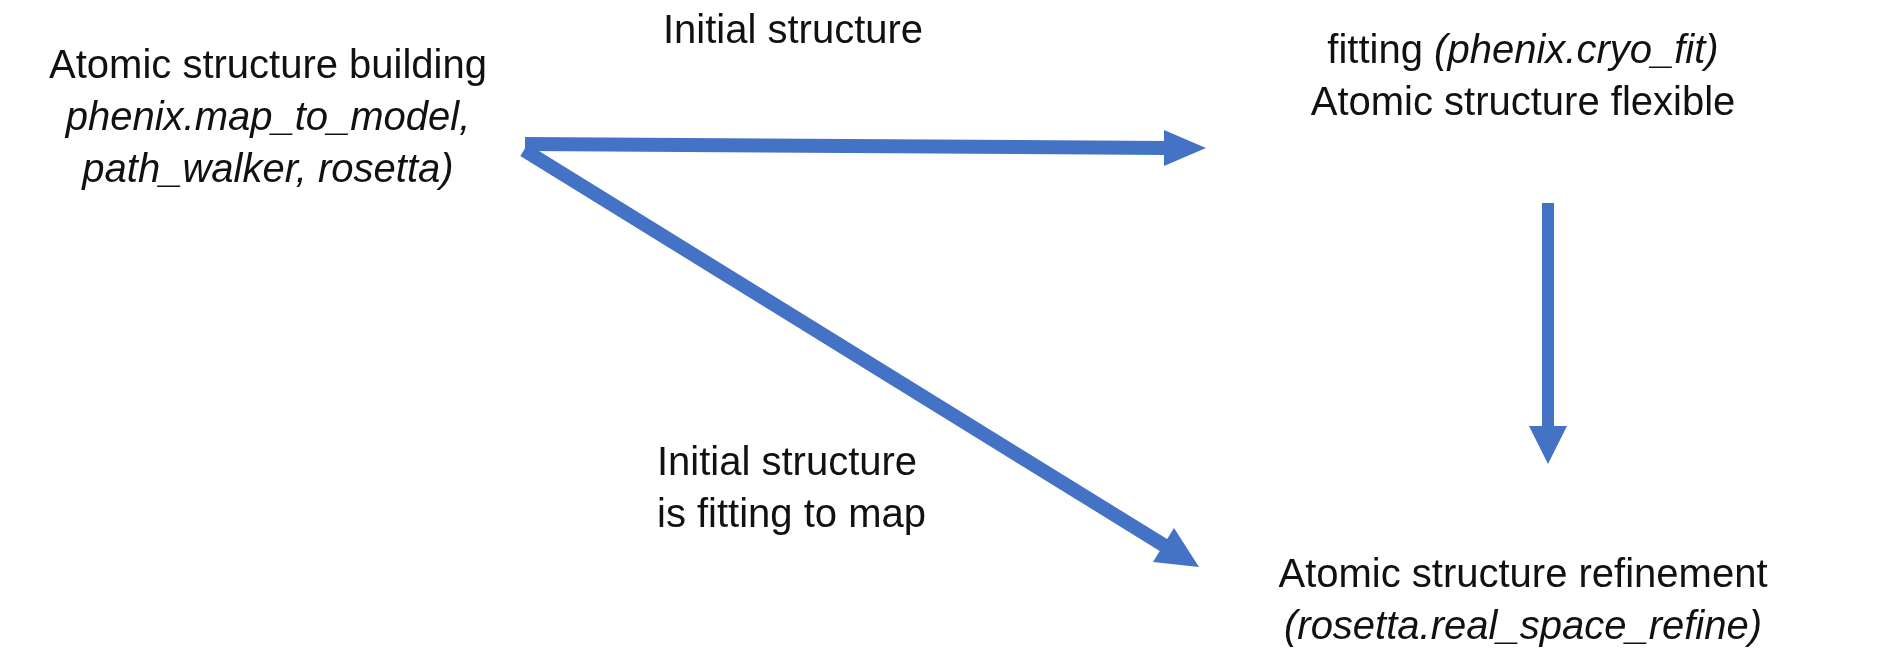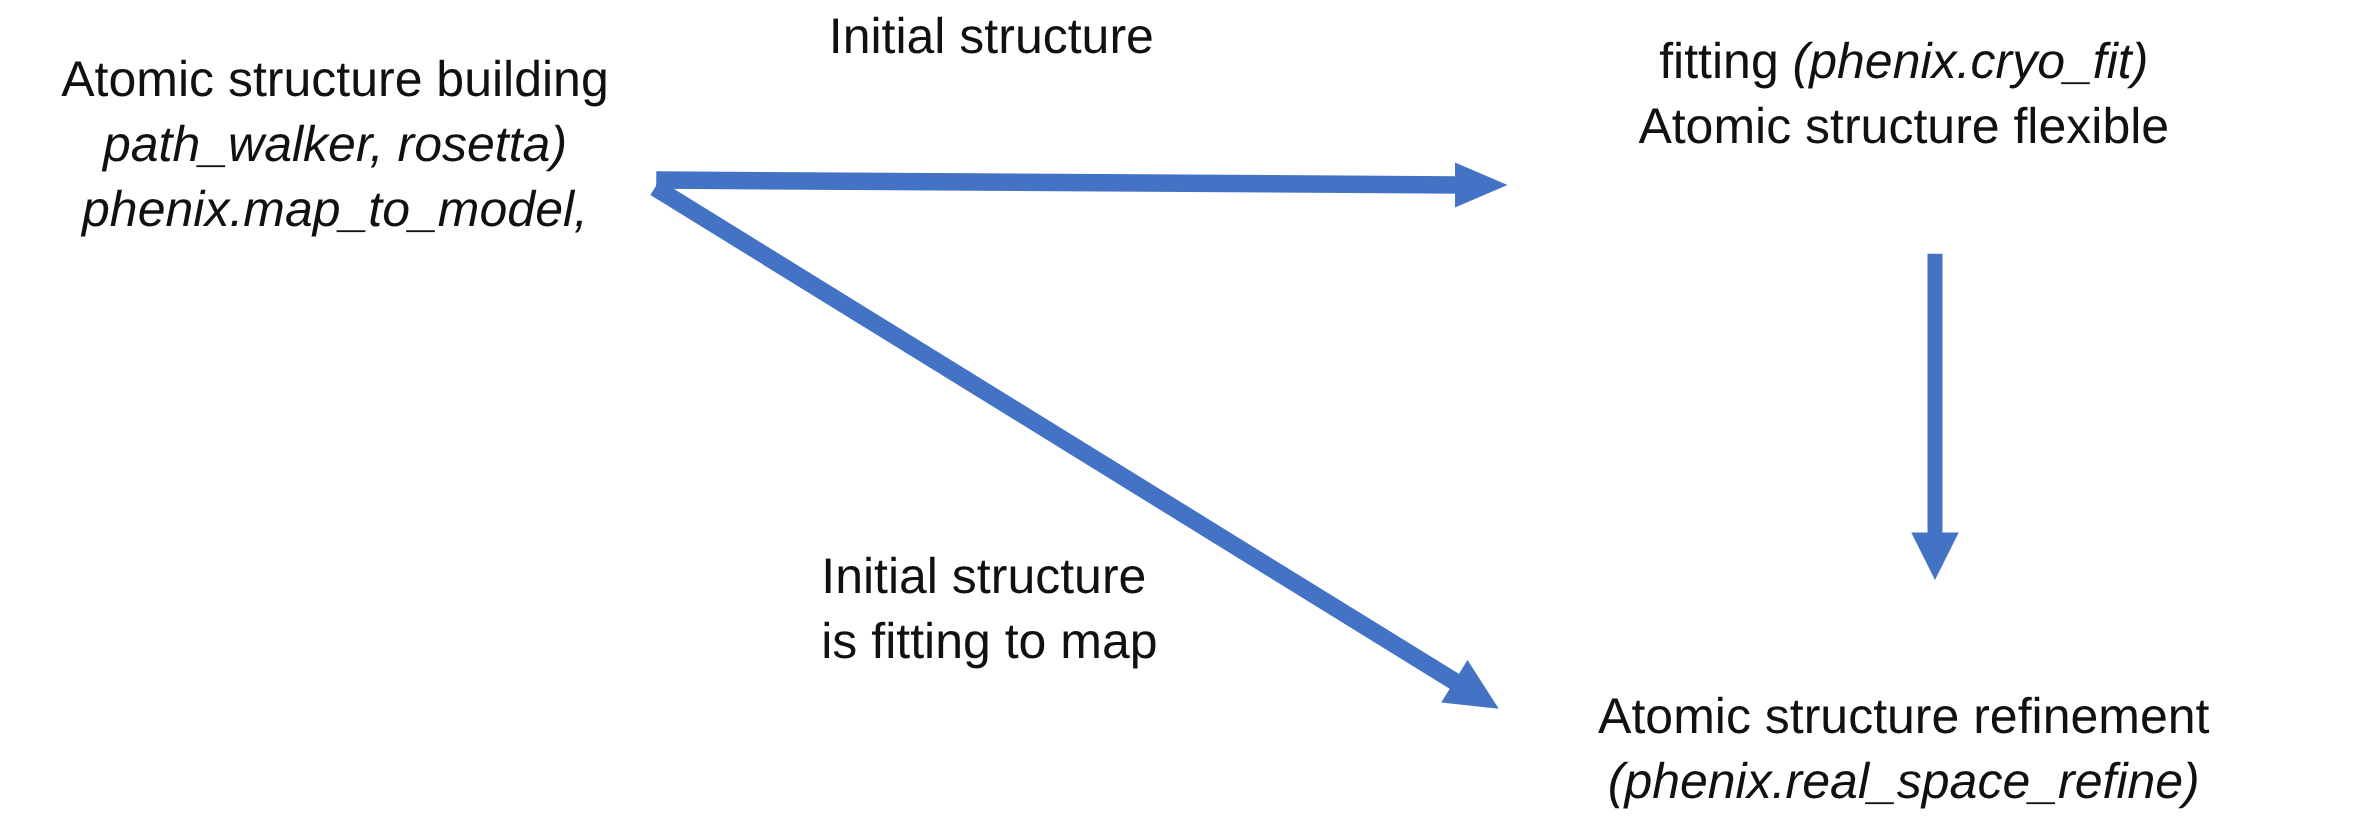--- a/index.html
+++ b/index.html
@@ -60,36 +60,36 @@
       <polygon points="1153,562 1174,528 1199,567"></polygon>
     </g>
     <g>
       <line x1="1548" y1="203" x2="1548" y2="428" stroke-width="12"></line>
       <polygon points="1529,426 1567,426 1548,464"></polygon>
     </g>
   </svg>
 
   <div class="tblock center" style="left:3px; top:38px; width:530px;">
     <div class="line">Atomic structure building</div>
+    <div class="line it">phenix.map_to_model,</div>
     <div class="line it">path_walker, rosetta)</div>
-    <div class="line it">phenix.map_to_model,</div>
   </div>
 
   <div class="tblock" style="left:663px; top:3px;">
     <div class="line">Initial structure</div>
   </div>
 
   <div class="tblock center" style="left:1263px; top:23px; width:520px;">
     <div class="line"><span>fitting </span><span class="it">(phenix.cryo_fit)</span></div>
     <div class="line">Atomic structure flexible</div>
   </div>
 
   <div class="tblock" style="left:657px; top:435px;">
     <div class="line">Initial structure</div>
     <div class="line">is fitting to map</div>
   </div>
 
   <div class="tblock center" style="left:1263px; top:547px; width:520px;">
     <div class="line">Atomic structure refinement</div>
-    <div class="line it">(phenix.real_space_refine)</div>
+    <div class="line it">(rosetta.real_space_refine)</div>
   </div>
 
 </div>
 
 </body></html>

